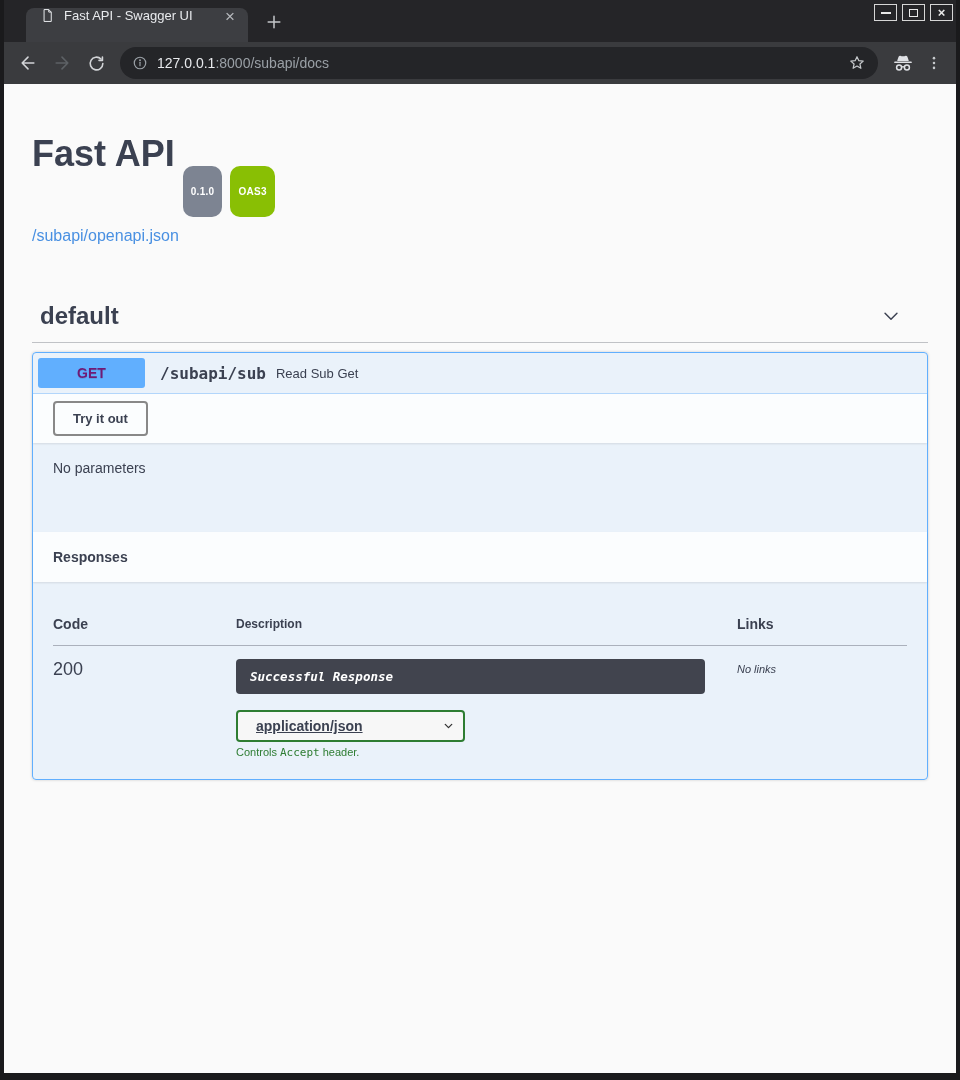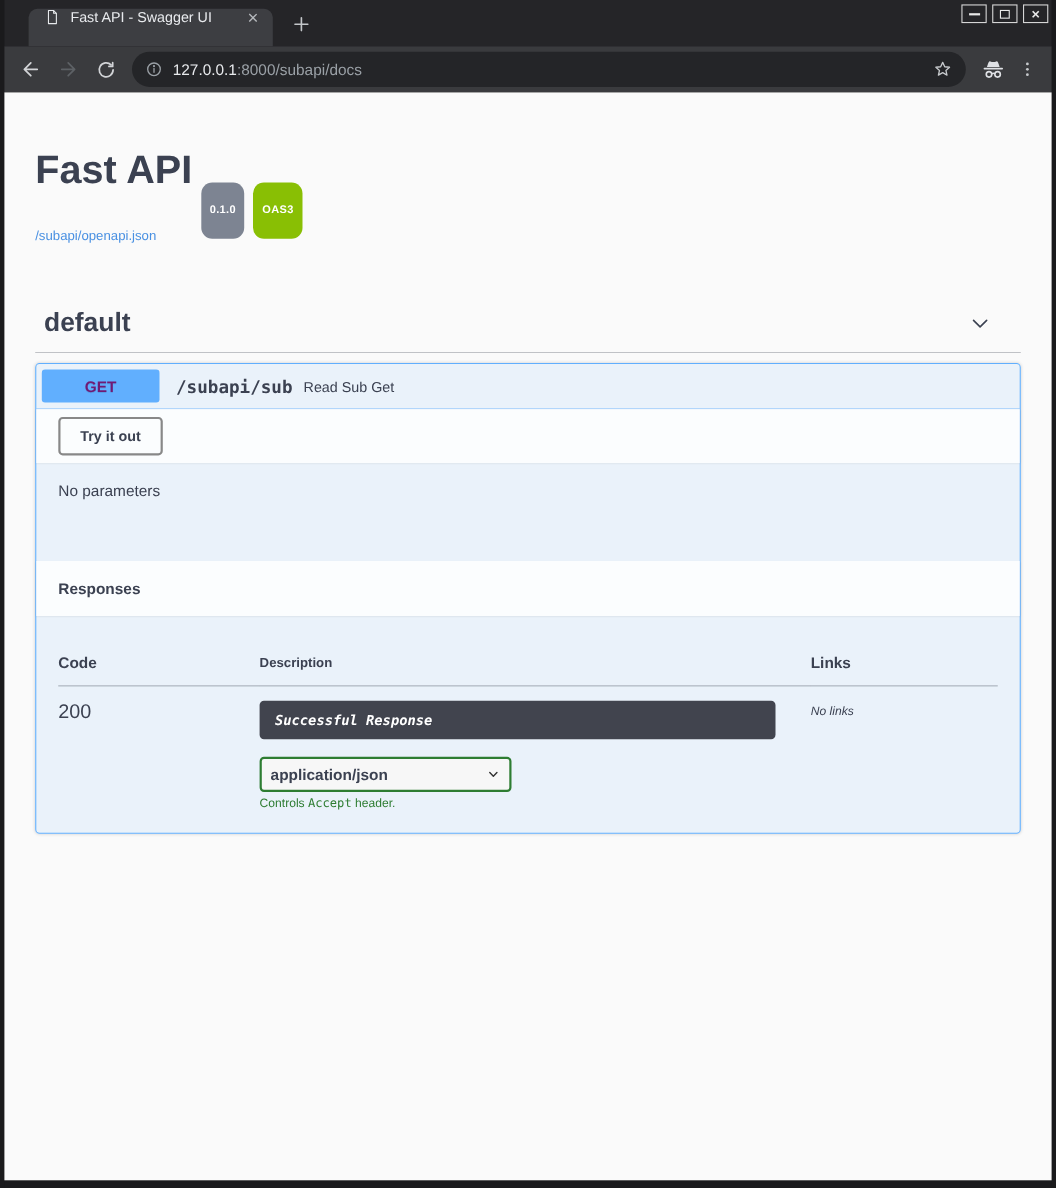--- a/index.html
+++ b/index.html
@@ -49,21 +49,21 @@
 
   .info { margin-top: 49px; }
   .api-title { font-size: 36px; font-weight: bold; color: #3b4151; }
   .badge {
     display: inline-block; font-size: 10px; font-weight: bold; color: #fff;
     padding: 20px 8px; border-radius: 10px; vertical-align: top;
     position: relative; top: 12px; margin-left: 8px; letter-spacing: .3px; margin-top: 21px;
   }
   .badge-version { background: #7d8492; }
   .badge-oas { background: #89bf04; }
-  .spec-link { display: inline-block; margin-top: 0; font-size: 12px; color: #4990e2; text-decoration: none; }
+  .spec-link { display: inline-block; margin-top: 22px; font-size: 16px; color: #4990e2; text-decoration: none; }
 
   .tag-section { margin-top: 57px; }
   .tag-header {
     display: flex; justify-content: space-between; align-items: center;
     padding: 0 26px 12px 8px; border-bottom: 1px solid rgba(59,65,81,.3);
   }
   .tag-name { font-size: 24px; font-weight: bold; color: #3b4151; }
 
   .opblock {
     margin-top: 9px; border: 1px solid #61affe; border-radius: 4px;
@@ -113,22 +113,23 @@
   .resp-code { font-size: 18px; }
   .desc-box {
     background: #41444e; border-radius: 4px; padding: 10px 14px; margin-right: 32px;
     color: #fff; font-family: "DejaVu Sans Mono", monospace; font-style: italic;
     font-weight: bold; font-size: 12.5px;
   }
   .media-wrap { margin-top: 16px; position: relative; width: 229px; }
   .media-select {
     width: 100%; appearance: none; -webkit-appearance: none; -moz-appearance: none;
     border: 2px solid #2e7d32; border-radius: 4px; background: #f7f7f7;
-    padding: 6px 34px 6px 8px; font-size: 14px; font-weight: bold; color: #3b4151;
+    padding: 6px 34px 6px 18px; font-size: 14px; font-weight: bold; color: #3b4151;
     font-family: "Liberation Sans", sans-serif;
+    text-decoration: underline;
   }
   .select-chevron { position: absolute; right: 10px; top: 50%; transform: translateY(-50%); pointer-events: none; display: flex; }
   .accept-note { margin-top: 4px; font-size: 11px; color: #2e7d32; }
   .accept-note code { font-family: "DejaVu Sans Mono", monospace; font-size: 11px; margin: 0 3px; }
   .no-links { font-style: italic; font-size: 11px; }
 </style>
 </head>
 <body>
 
 <div class="window">

